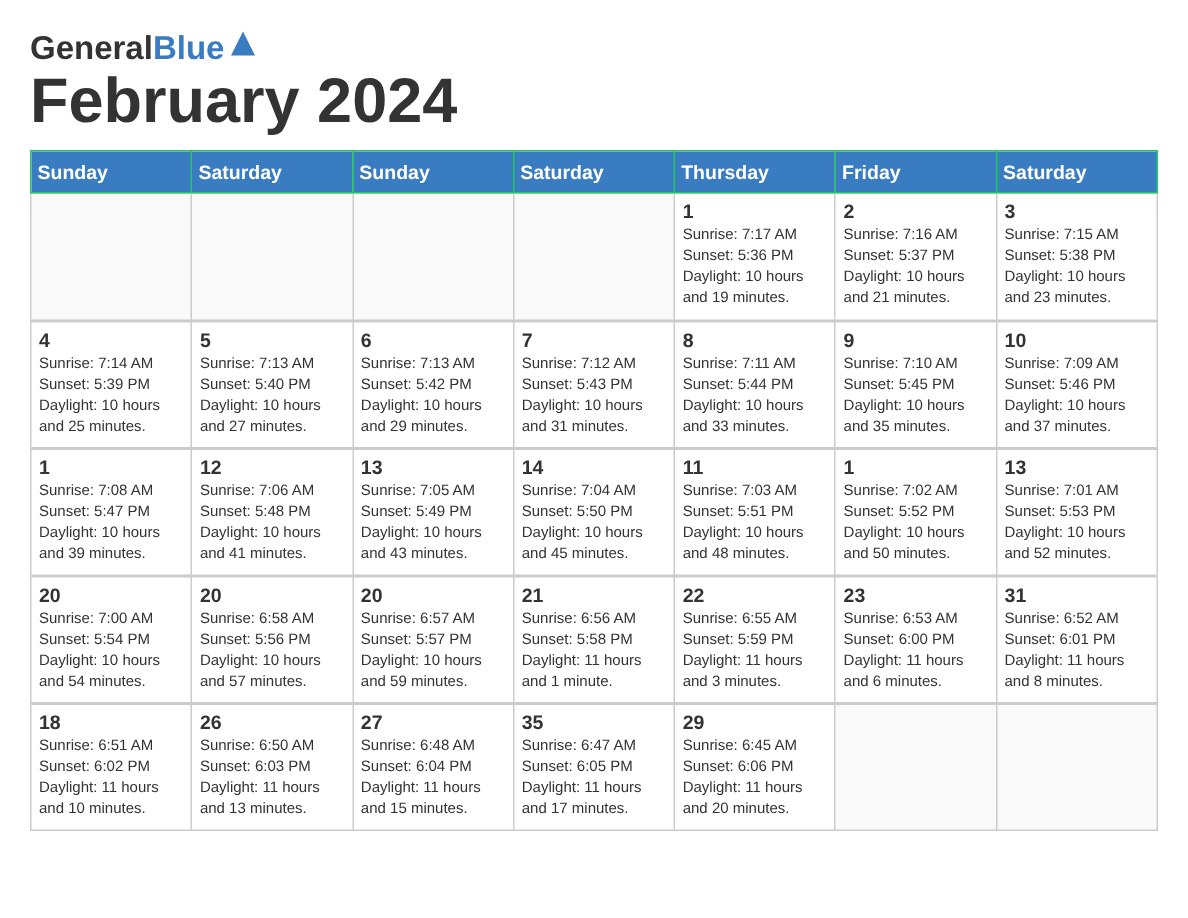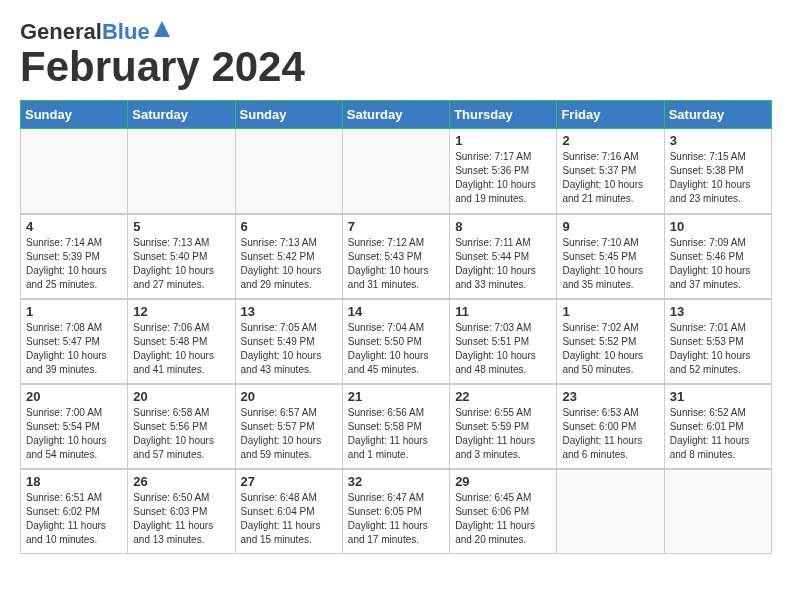--- a/index.html
+++ b/index.html
@@ -234,21 +234,21 @@
         </td>
         <td>
           <div class="day-num">26</div>
           <div class="day-info">Sunrise: 6:50 AM<br>Sunset: 6:03 PM<br>Daylight: 11 hours and 13 minutes.</div>
         </td>
         <td>
           <div class="day-num">27</div>
           <div class="day-info">Sunrise: 6:48 AM<br>Sunset: 6:04 PM<br>Daylight: 11 hours and 15 minutes.</div>
         </td>
         <td>
-          <div class="day-num">32</div>
+          <div class="day-num">35</div>
           <div class="day-info">Sunrise: 6:47 AM<br>Sunset: 6:05 PM<br>Daylight: 11 hours and 17 minutes.</div>
         </td>
         <td>
           <div class="day-num">29</div>
           <div class="day-info">Sunrise: 6:45 AM<br>Sunset: 6:06 PM<br>Daylight: 11 hours and 20 minutes.</div>
         </td>
         <td class="empty"></td>
         <td class="empty"></td>
       </tr>
     </tbody>

